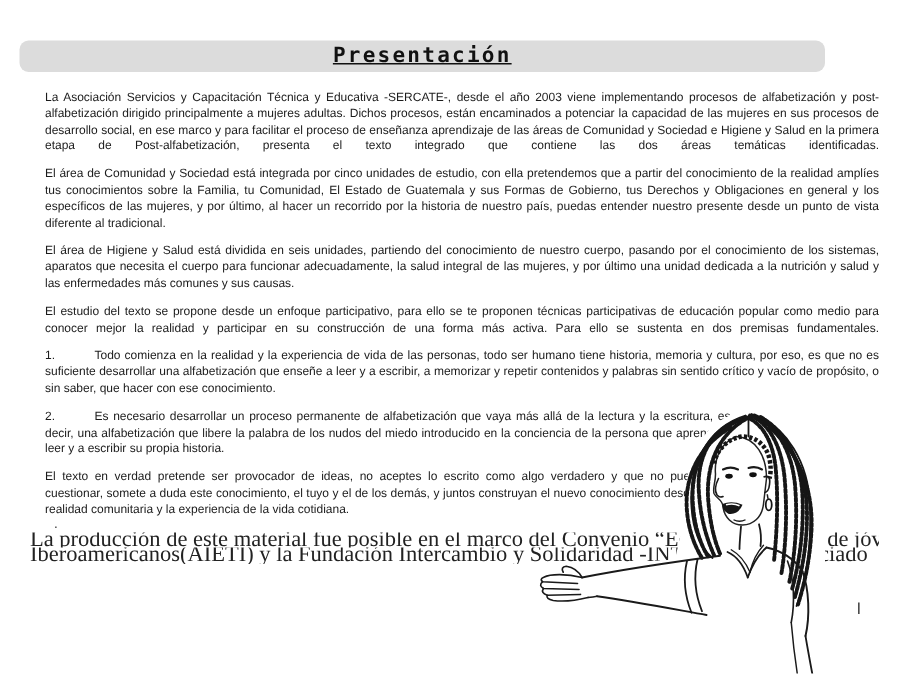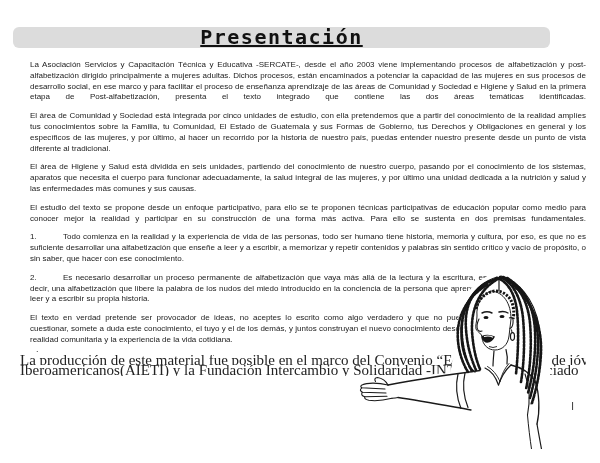--- a/index.html
+++ b/index.html
@@ -13,21 +13,21 @@
   }
   .title-bar {
     position:absolute; left:13px; top:27px;
     width:537px; height:21px;
     background:#dcdcdc;
     border-radius:6px;
     display:flex; align-items:center; justify-content:center;
   }
   .title-text {
     font-family:"DejaVu Sans Mono", monospace;
-    font-size:20px; font-weight:bold;
+    font-size:14px; font-weight:bold;
     letter-spacing:1.5px;
     text-decoration:underline;
     color:#111;
     transform:translateY(-1px);
   }
   .content {
     position:absolute; left:14px; top:60px; width:572px;
     font-size:8px; line-height:10.8px;
     text-align:justify;
   }

